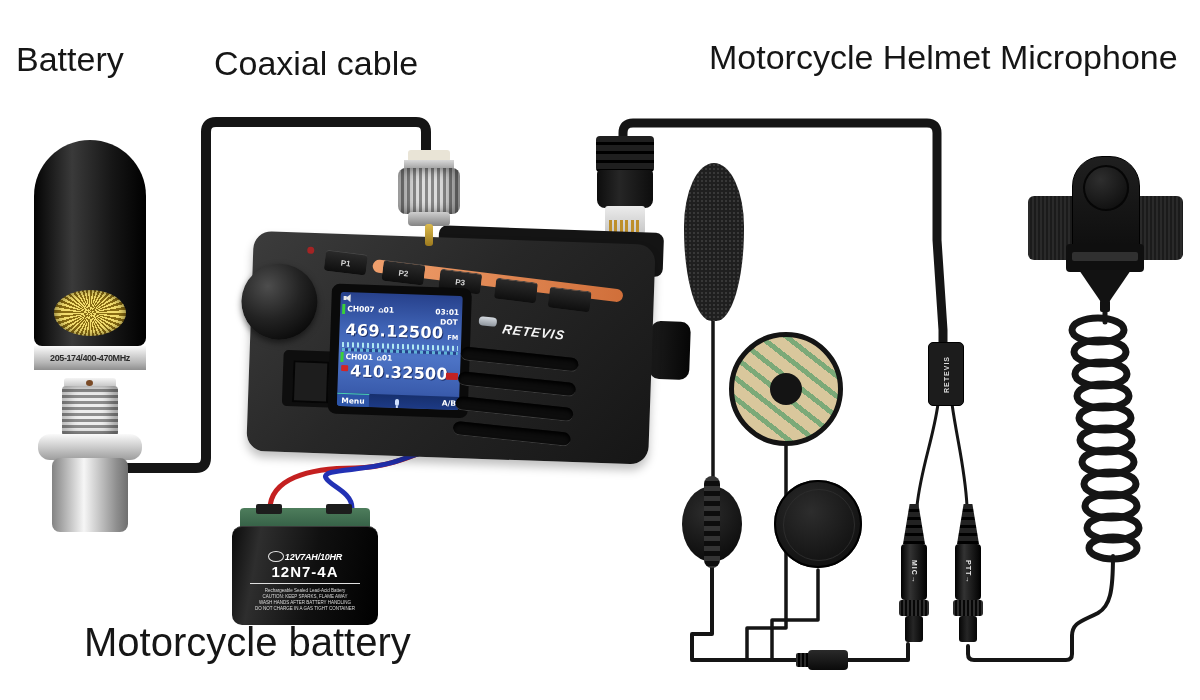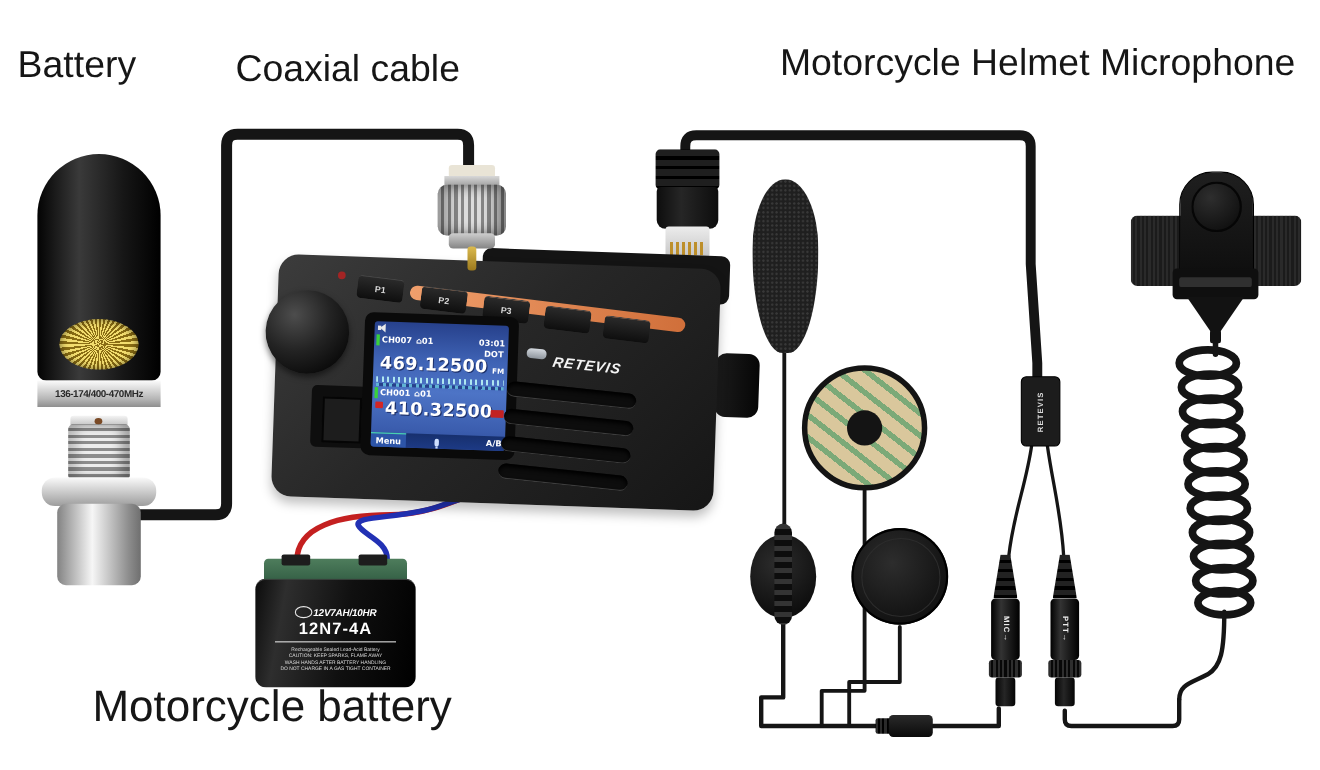--- a/index.html
+++ b/index.html
@@ -222,21 +222,21 @@
   </svg>
 
   <div class="lbl" style="left:16px;top:40px;font-size:34px;">Battery</div>
   <div class="lbl" style="left:214px;top:44px;font-size:34px;">Coaxial cable</div>
   <div class="lbl" style="left:668px;top:38px;font-size:34px;margin-left:41px;">Motorcycle Helmet Microphone</div>
   <div class="lbl" style="left:84px;top:620px;font-size:40px;">Motorcycle battery</div>
 
   <div class="abs ant">
     <div class="ant-body"></div>
     <div class="ant-sticker"></div>
-    <div class="ant-band">136-174/400-470MHz</div>
+    <div class="ant-band">205-174/400-470MHz</div>
   </div>
 
   <div class="abs so">
     <div class="so-cap"></div>
     <div class="so-hole"></div>
     <div class="so-thread"></div>
     <div class="so-flange"></div>
     <div class="so-body"></div>
   </div>
 

